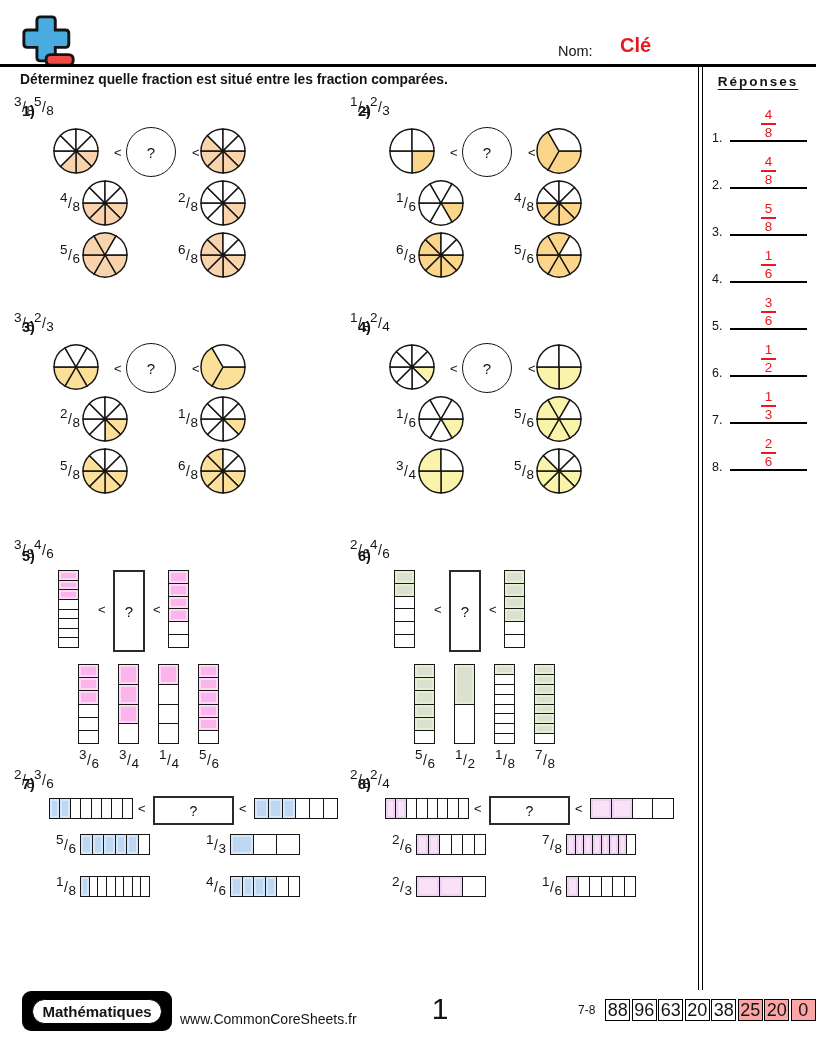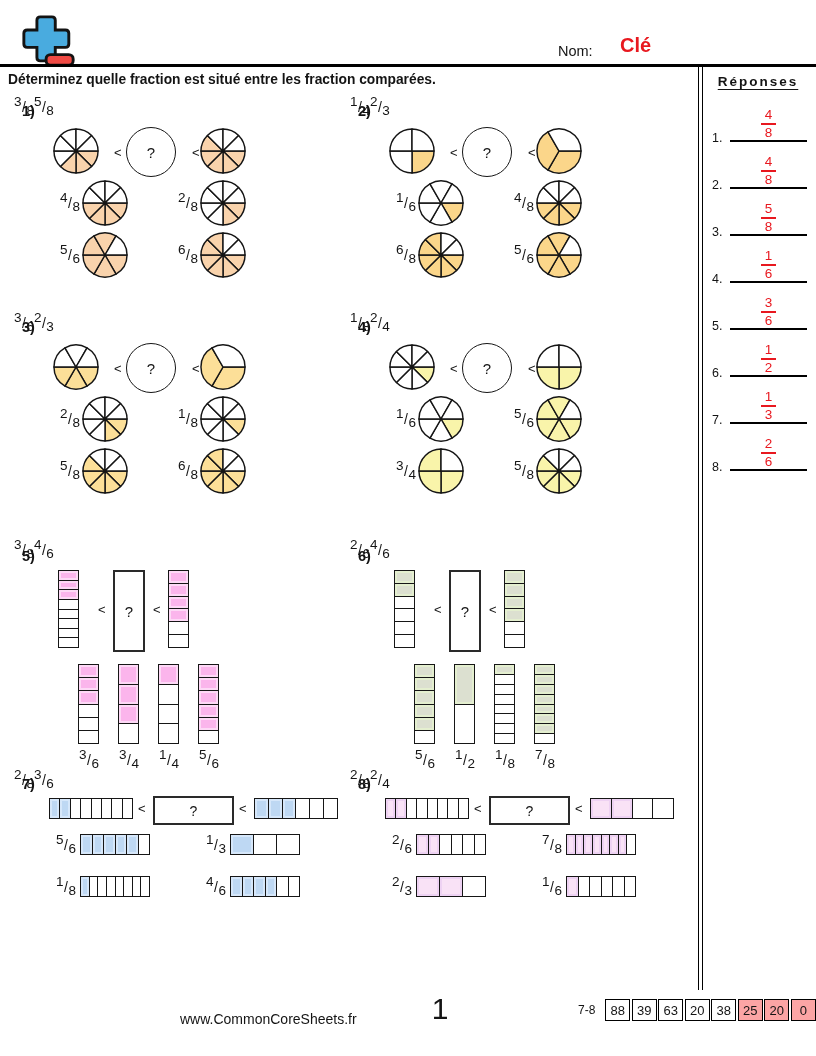--- a/index.html
+++ b/index.html
@@ -6,21 +6,21 @@
   html,body{margin:0;padding:0;background:#fff;}
   body{font-family:"Liberation Sans", sans-serif; color:var(--ink);}
   #page{position:relative;width:816px;height:1056px;background:#fff;margin:0 auto;overflow:hidden;}
 
   
   .logo{position:absolute;left:20px;top:14px;width:58px;height:54px;}
   .title{position:absolute;left:180px;top:37px;width:300px;text-align:center;font-size:17.5px;letter-spacing:.2px;}
   .nom{position:absolute;left:558px;top:43px;font-size:14.5px;}
   .cle{position:absolute;left:620px;top:34px;font-size:20px;font-weight:bold;color:var(--red);}
   .header-rule{position:absolute;left:0;right:0;top:64px;height:3px;background:#000;}
-  .instruction{position:absolute;left:8px;top:72px;font-size:13.8px;font-weight:bold;}
+  .instruction{position:absolute;left:20px;top:72px;font-size:13.8px;font-weight:bold;}
 
   
   .frac{font-size:13.5px;white-space:nowrap;}
   .frac .fn{display:inline-block;transform:translateY(-5px);}
   .frac .fsl{display:inline-block;transform:translateY(1px);margin:0 .5px;font-size:14px;}
   .frac .fd{display:inline-block;transform:translateY(4px);}
 
   
   .problem{position:absolute;width:334px;}
   .p-num{position:absolute;font-weight:bold;font-size:14.5px;}
@@ -62,21 +62,21 @@
   
   .badge{position:absolute;left:22px;top:991px;width:150px;height:40px;background:#000;border-radius:9px;
          display:flex;align-items:center;justify-content:center;}
   .badge-pill{background:#fff;border:1.5px solid #000;border-radius:15px;padding:3px 9px;font-weight:bold;font-size:15px;}
   .site{position:absolute;left:180px;top:1011px;font-size:14px;}
   .page-num{position:absolute;left:380px;top:992px;width:120px;text-align:center;font-size:30px;}
   .score{position:absolute;left:578px;top:999px;display:flex;align-items:center;}
   .score-label{font-size:12px;margin-right:10px;}
   .score-cells{display:flex;gap:1.5px;}
   .score-cell{width:23px;height:20px;border:1.7px solid #000;display:flex;align-items:center;justify-content:center;
-              font-size:13px;background:#fff;}
+              font-size:18px;background:#fff;}
   .score-cell.hl{background:#fca5a5;}
 </style>
 </head>
 <body>
 
 <div id="page">
 
   <div class="logo">
     <svg viewBox="0 0 60 56">
       <path d="M21 3 h12 q3.5 0 3.5 3.5 v10 h10.5 q3.5 0 3.5 3.5 v11 q0 3.5 -3.5 3.5 h-10.5 v10.5 q0 3.5 -3.5 3.5 h-12 q-3.5 0 -3.5 -3.5 v-10.5 h-10 q-3.5 0 -3.5 -3.5 v-11 q0 -3.5 3.5 -3.5 h10 v-10 q0 -3.5 3.5 -3.5 z" fill="#49abdf" stroke="#131313" stroke-width="3"></path>
@@ -566,27 +566,30 @@
           <div class="ans-line"></div>
           <div class="ans-frac">
             <span>2</span>
             <span class="bar"></span>
             <span>6</span>
           </div>
         </div>
       </div>
   </div>
 
+  <div class="badge">
+    <span class="badge-pill">Mathématiques</span>
+  </div>
   <div class="site">www.CommonCoreSheets.fr</div>
   <div class="page-num">1</div>
   <div class="score">
     <span class="score-label">7-8</span>
     <span class="score-cells" id="score-cells">
         <span class="score-cell">88</span>
-        <span class="score-cell">39</span>
+        <span class="score-cell">96</span>
         <span class="score-cell">63</span>
         <span class="score-cell">20</span>
         <span class="score-cell">38</span>
         <span class="score-cell hl">25</span>
         <span class="score-cell hl">20</span>
         <span class="score-cell hl">0</span>
       </span>
   </div>
 
 </div>

